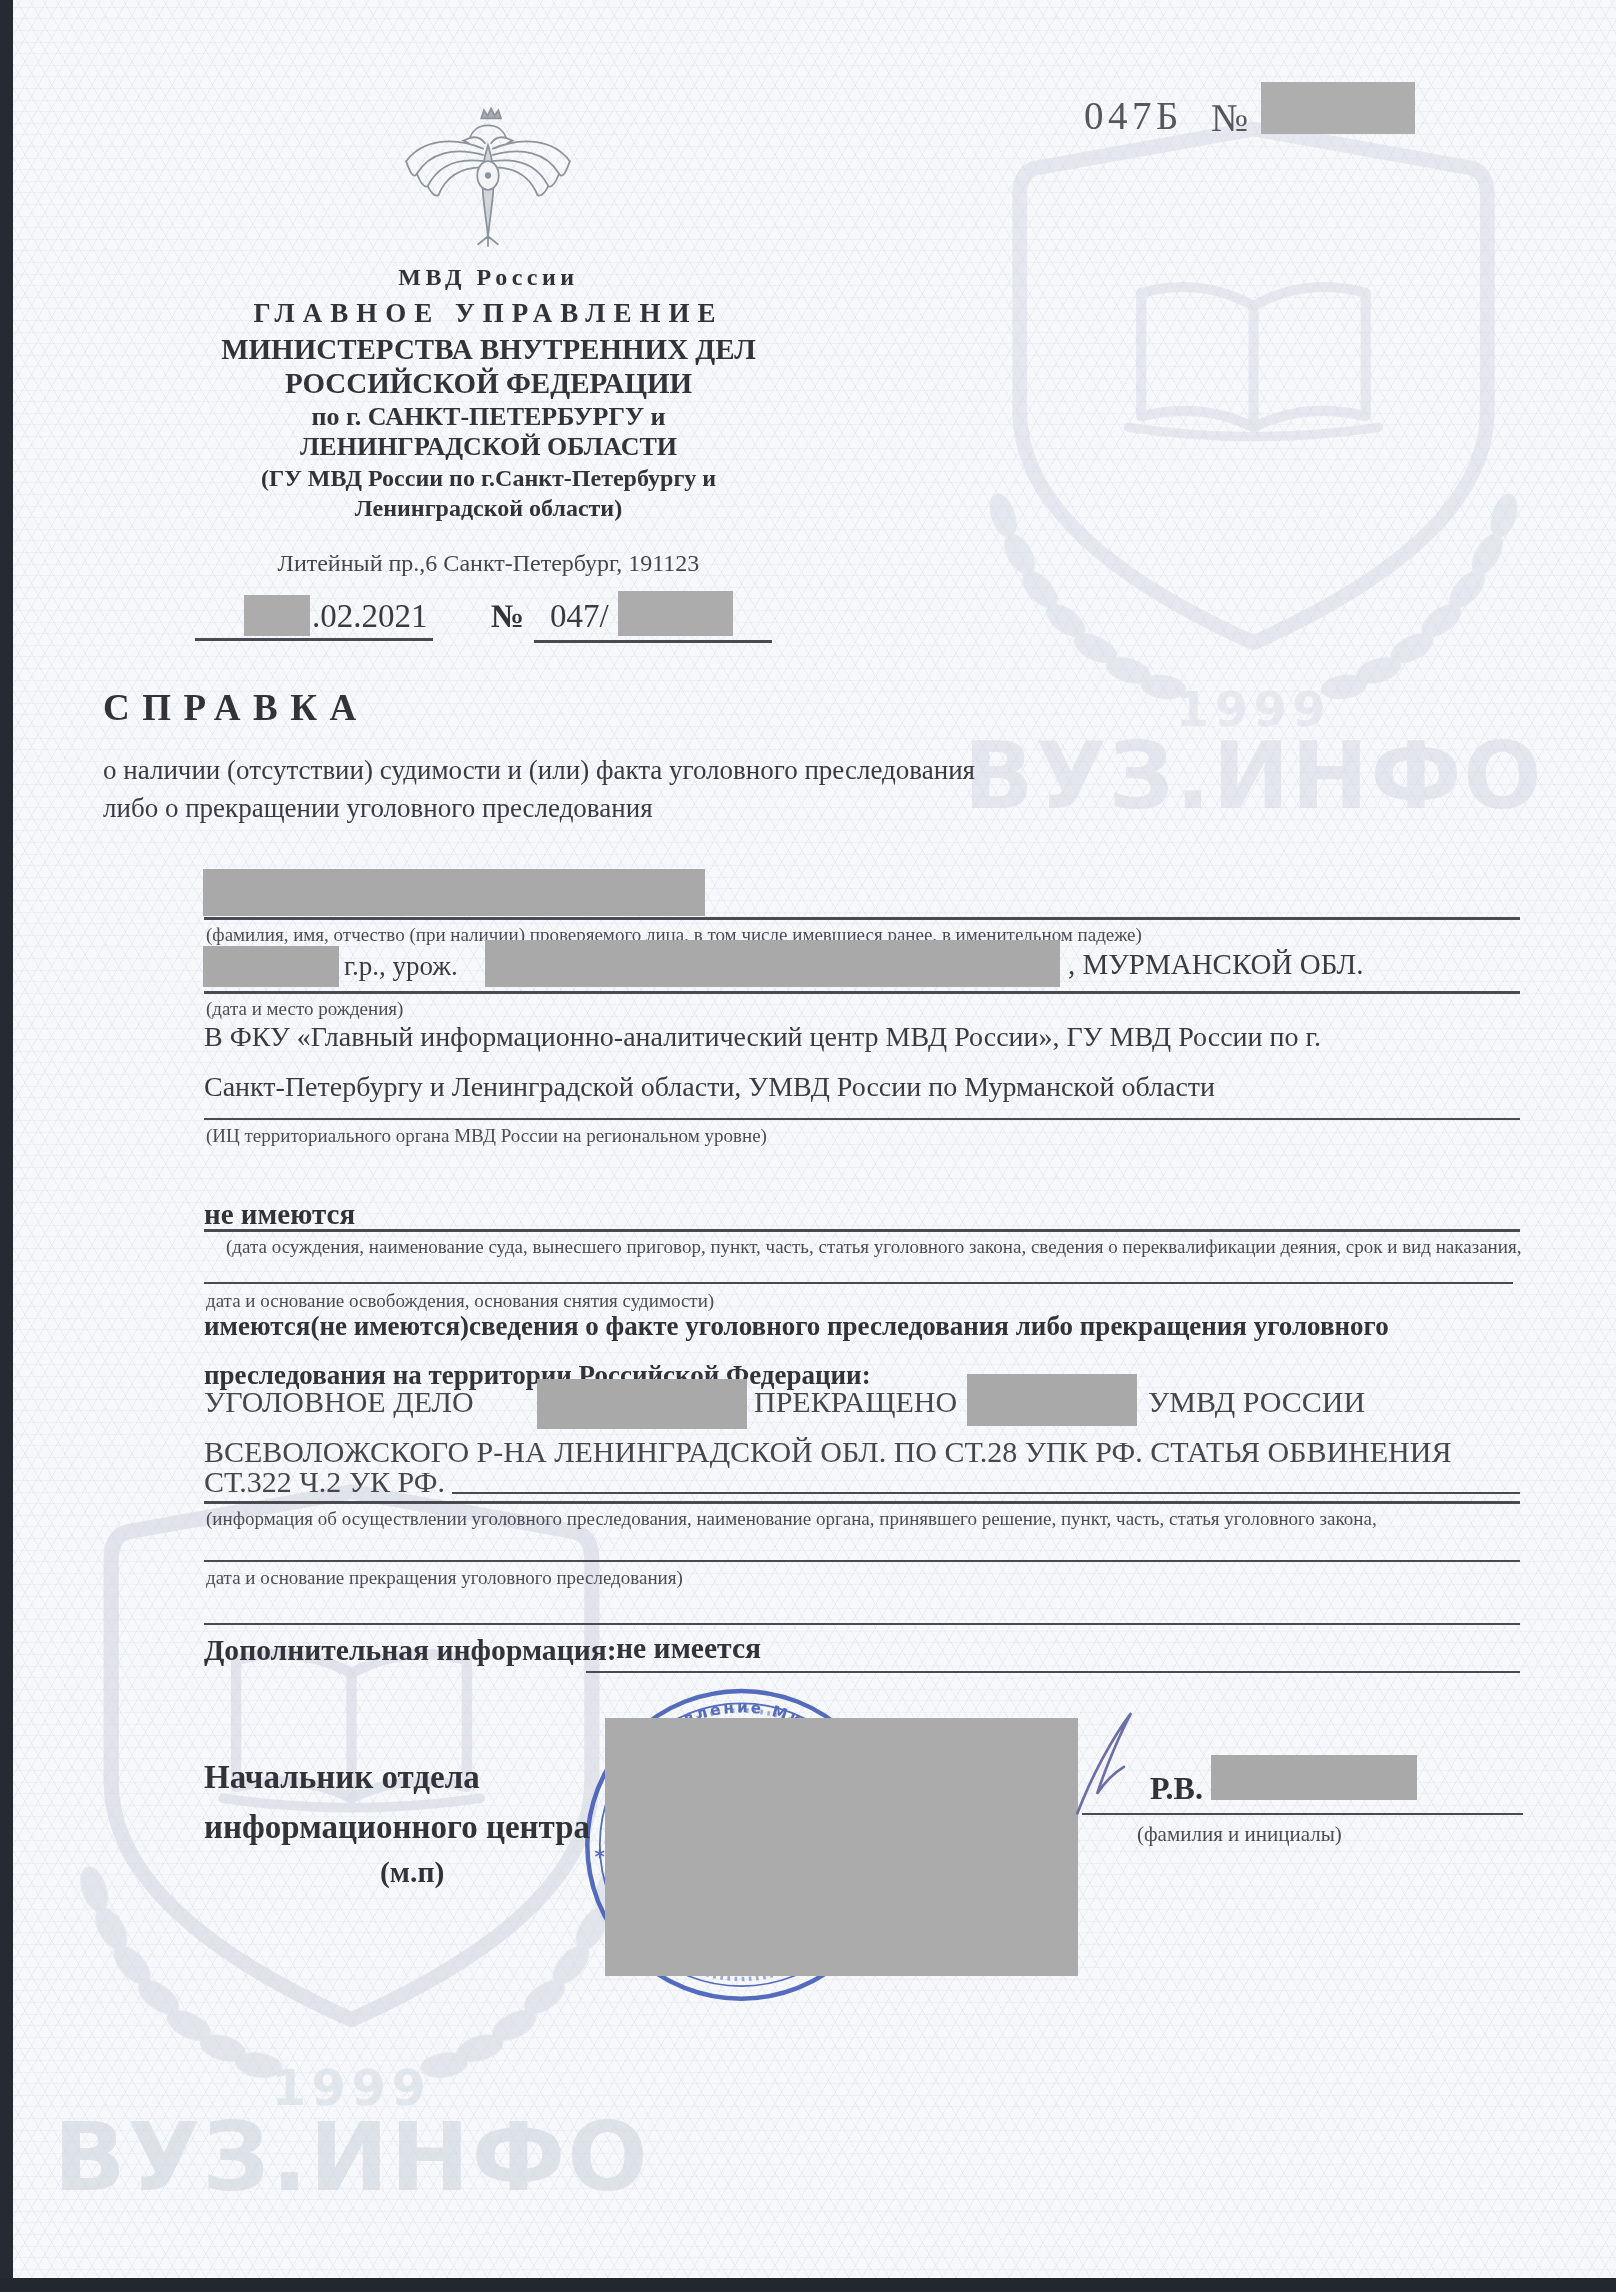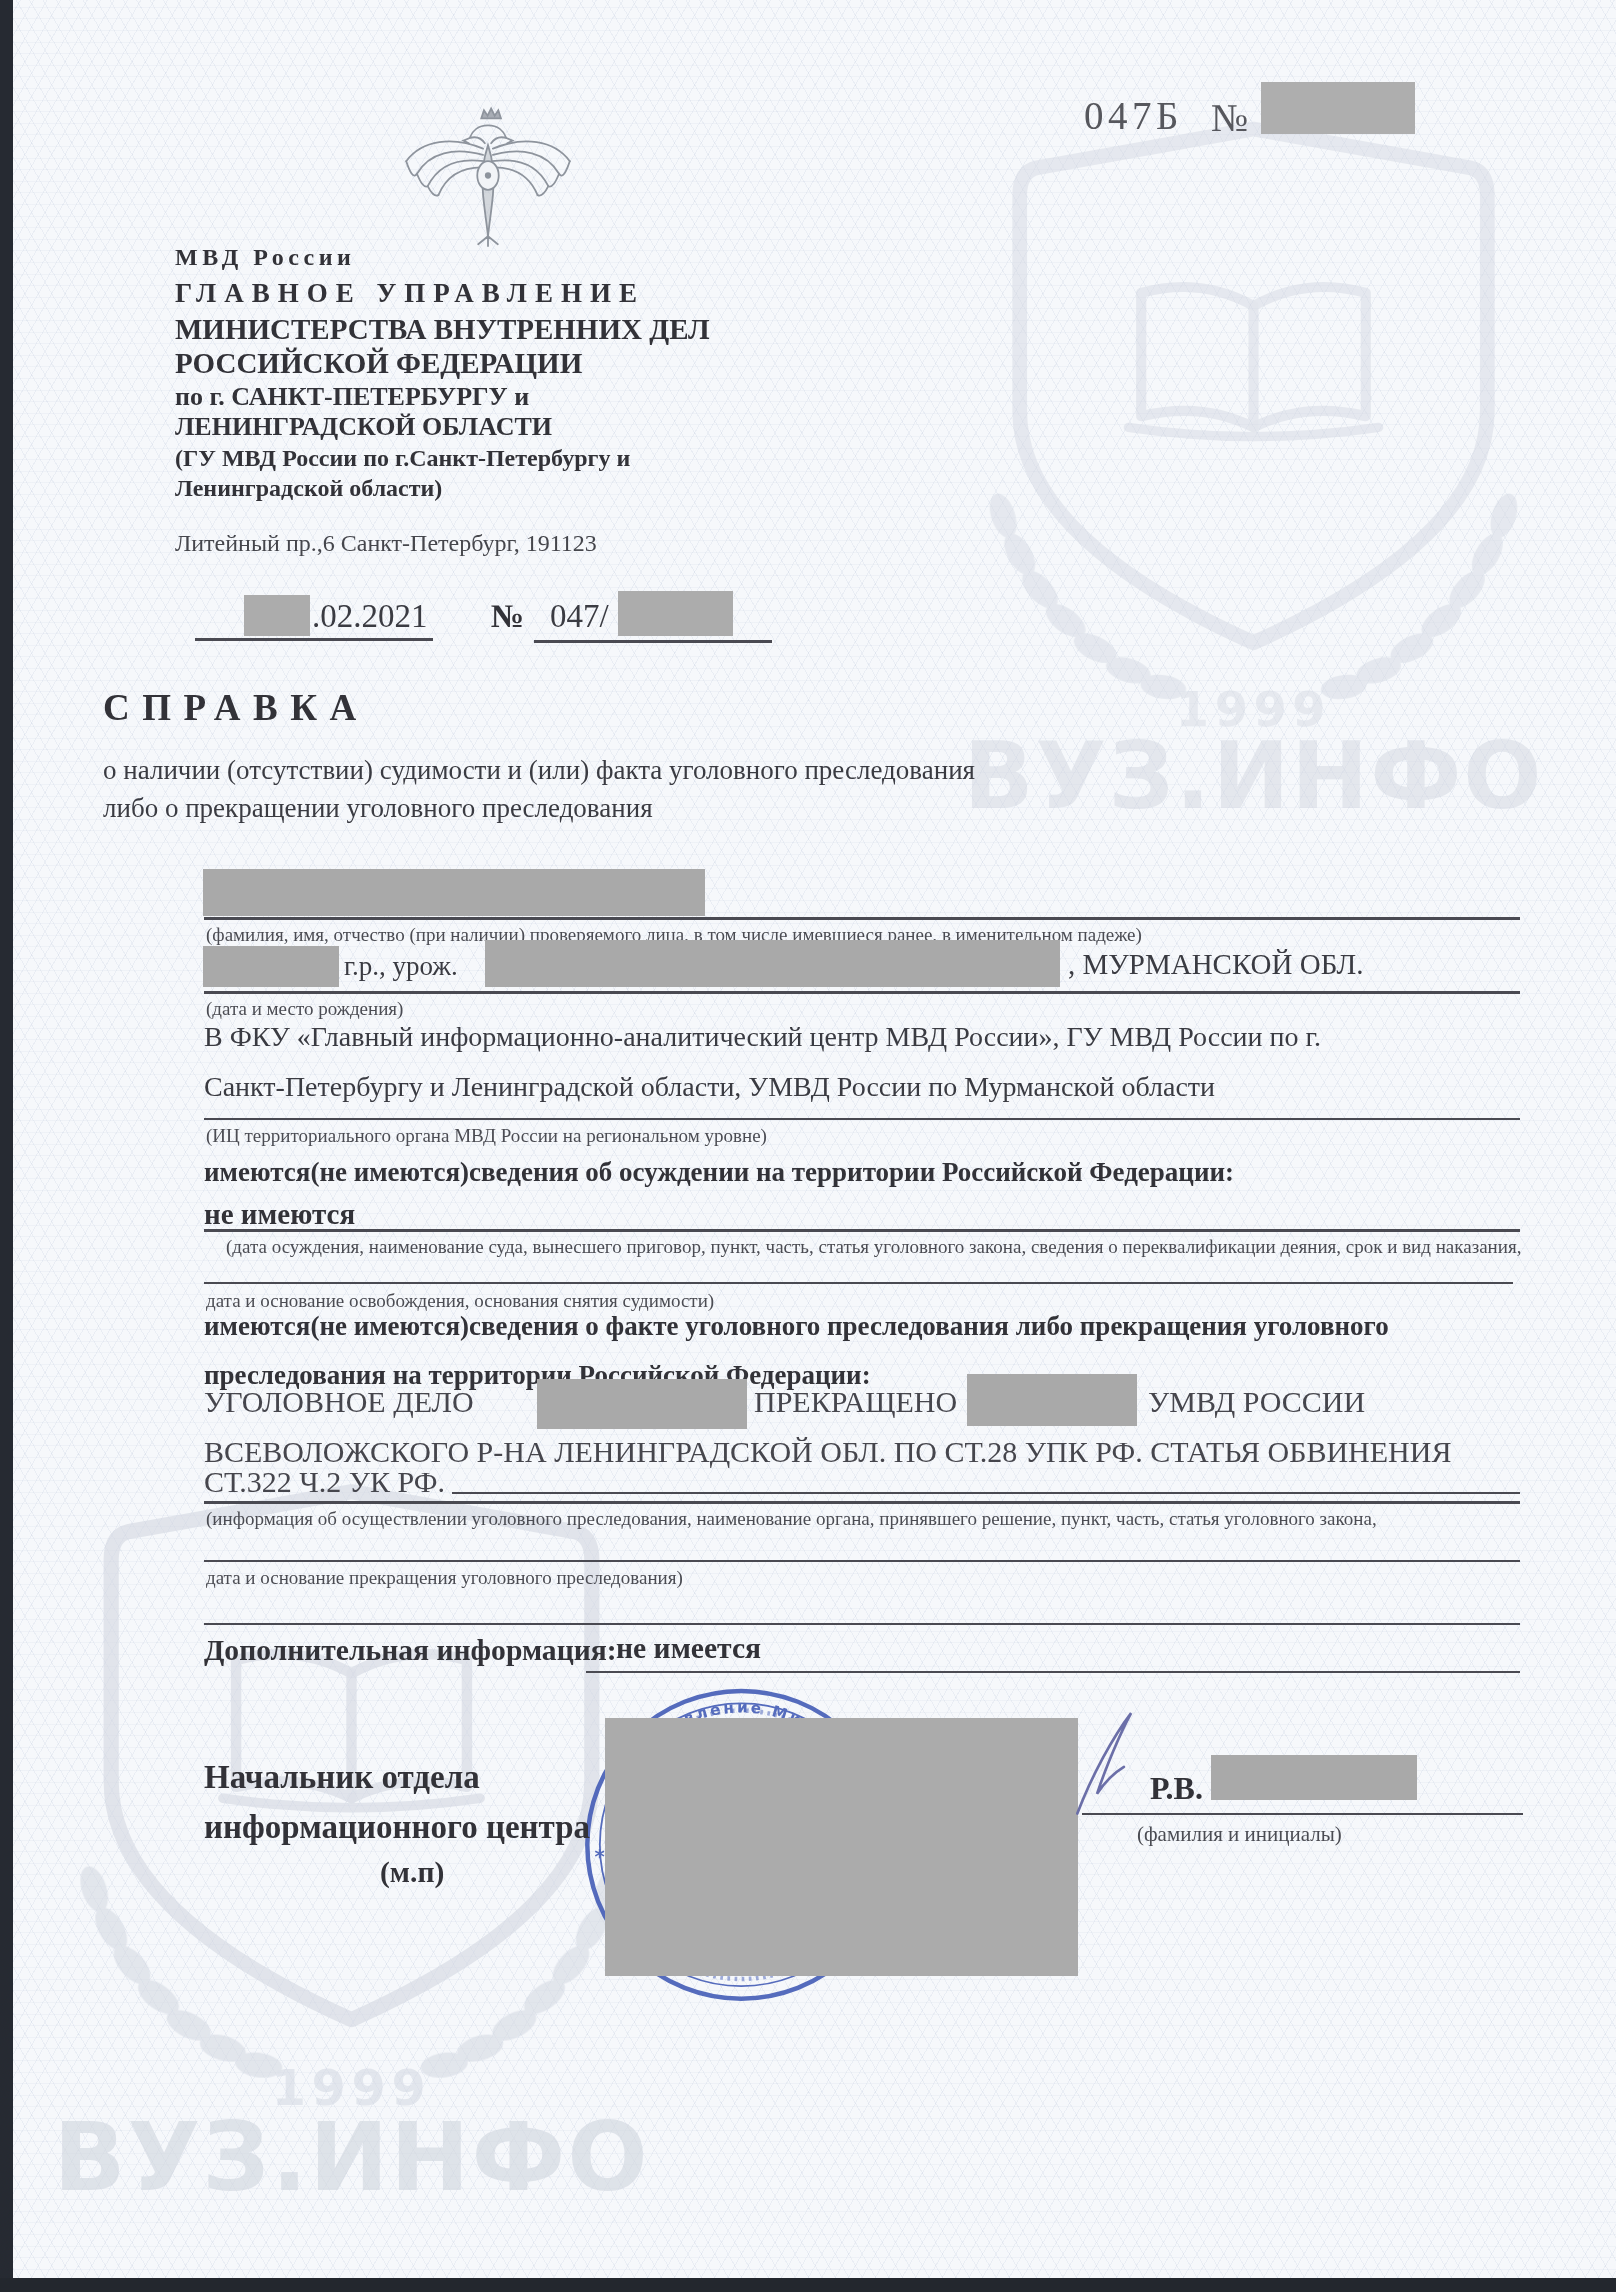--- a/index.html
+++ b/index.html
@@ -15,21 +15,21 @@
     text-decoration:underline;
   }
   .abs{position:absolute;}
   .t{position:absolute;white-space:nowrap;color:#3a3b42;}
   .b{font-weight:bold;color:#323238;}
   .cap{position:absolute;font-size:19px;color:#4b4c53;white-space:nowrap;}
   .ctr{text-align:left;white-space:nowrap;}
   .rule{position:absolute;height:1.8px;background:#4a4a52;}
   .rbox{position:absolute;background:#a9a9a9;}
   .edge{position:absolute;background:#262a32;}
-  .hline{position:absolute;left:175px;width:627px;text-align:left;white-space:nowrap;}
+  .hline{position:absolute;left:175px;width:627px;text-align:center;white-space:nowrap;margin-top:20px;}
 </style>
 </head>
 <body>
 
 <div class="page">
 
   <svg style="position:absolute;width:0;height:0" aria-hidden="true">
     <defs>
       <g id="wm-sym" stroke-linejoin="round" stroke-linecap="round">
         <path d="M350,24 L585,66 Q604,70 604,96 L604,330 Q604,468 350,582 Q96,468 96,330 L96,96 Q96,70 115,66 Z" fill="none" stroke="#d2d7e0" stroke-width="16" opacity=".85"></path>
@@ -117,21 +117,20 @@
   <div class="rbox" style="left:485px;top:940px;width:575px;height:47px"></div>
   <div class="t" style="left:1068px;top:948px;font-size:29px">, МУРМАНСКОЙ ОБЛ.</div>
   <div class="rule" style="left:204px;top:991px;width:1316px;height:2.7px"></div>
   <div class="cap ctr" style="left:206px;top:998px;width:1312px">(дата и место рождения)</div>
 
   <div class="t" style="left:204px;top:1021px;font-size:28px">В ФКУ «Главный информационно-аналитический центр МВД России», ГУ МВД России по г.</div>
   <div class="t" style="left:204px;top:1071px;font-size:28px">Санкт-Петербургу и Ленинградской области, УМВД России по Мурманской области</div>
   <div class="rule" style="left:204px;top:1118px;width:1316px"></div>
   <div class="cap ctr" style="left:206px;top:1125px;width:1312px">(ИЦ территориального органа МВД России на региональном уровне)</div>
 
-  <div class="t b" style="left:204px;top:1157px;font-size:27px">имеются(не имеются)сведения об осуждении на территории Российской Федерации:</div>
   <div class="t b" style="left:204px;top:1198px;font-size:29px">не имеются</div>
   <div class="rule" style="left:204px;top:1229px;width:1316px;height:2.7px"></div>
   <div class="cap" style="left:226px;top:1236px">(дата осуждения, наименование суда, вынесшего приговор, пункт, часть, статья уголовного закона, сведения о переквалификации деяния, срок и вид наказания,</div>
   <div class="rule" style="left:204px;top:1282px;width:1309px"></div>
   <div class="cap ctr" style="left:206px;top:1290px;width:1312px">дата и основание освобождения, основания снятия судимости)</div>
 
   <div class="t b" style="left:204px;top:1311px;font-size:27px">имеются(не имеются)сведения о факте уголовного преследования либо прекращения уголовного</div>
   <div class="t b" style="left:204px;top:1360px;font-size:27px">преследования на территории Российской Федерации:</div>
 
   <div class="t" style="left:204px;top:1385px;font-size:30px;color:#46464d">УГОЛОВНОЕ ДЕЛО</div>

